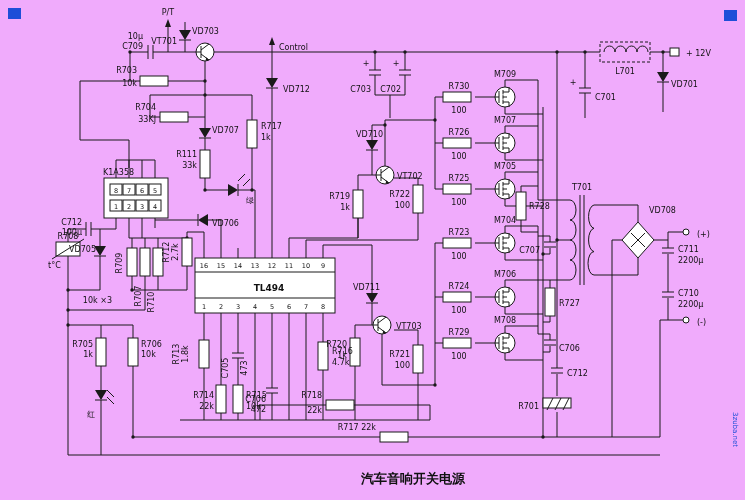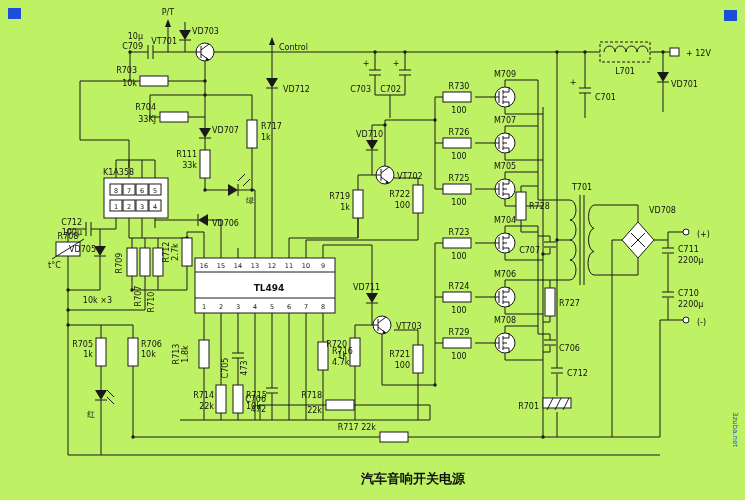--- a/index.html
+++ b/index.html
@@ -1,16 +1,16 @@
 <!DOCTYPE html>
 <html><head>
 <meta charset="utf-8">
 <style>
   html,body{margin:0;padding:0;background:#e8e8e8;}
-  .page{position:relative;width:745px;height:500px;background:#bef264;margin:0 auto;
+  .page{position:relative;width:745px;height:500px;background:#f0abfc;margin:0 auto;
         font-family:"DejaVu Sans",sans-serif;overflow:hidden;}
   svg{position:absolute;left:0;top:0;}
   .w{stroke:#1a1a1a;stroke-width:1;fill:none;}
   .sym{stroke:#1a1a1a;stroke-width:1;fill:#ffffff;}
   text{fill:#111;font-size:8px;font-family:"DejaVu Sans",sans-serif;}
   .mid{text-anchor:middle;}
   .end{text-anchor:end;}
   .pin{font-size:6.5px;text-anchor:middle;}
   .icn{font-size:9px;font-weight:bold;text-anchor:middle;}
   .ttl{font-size:13px;font-weight:bold;text-anchor:middle;}

